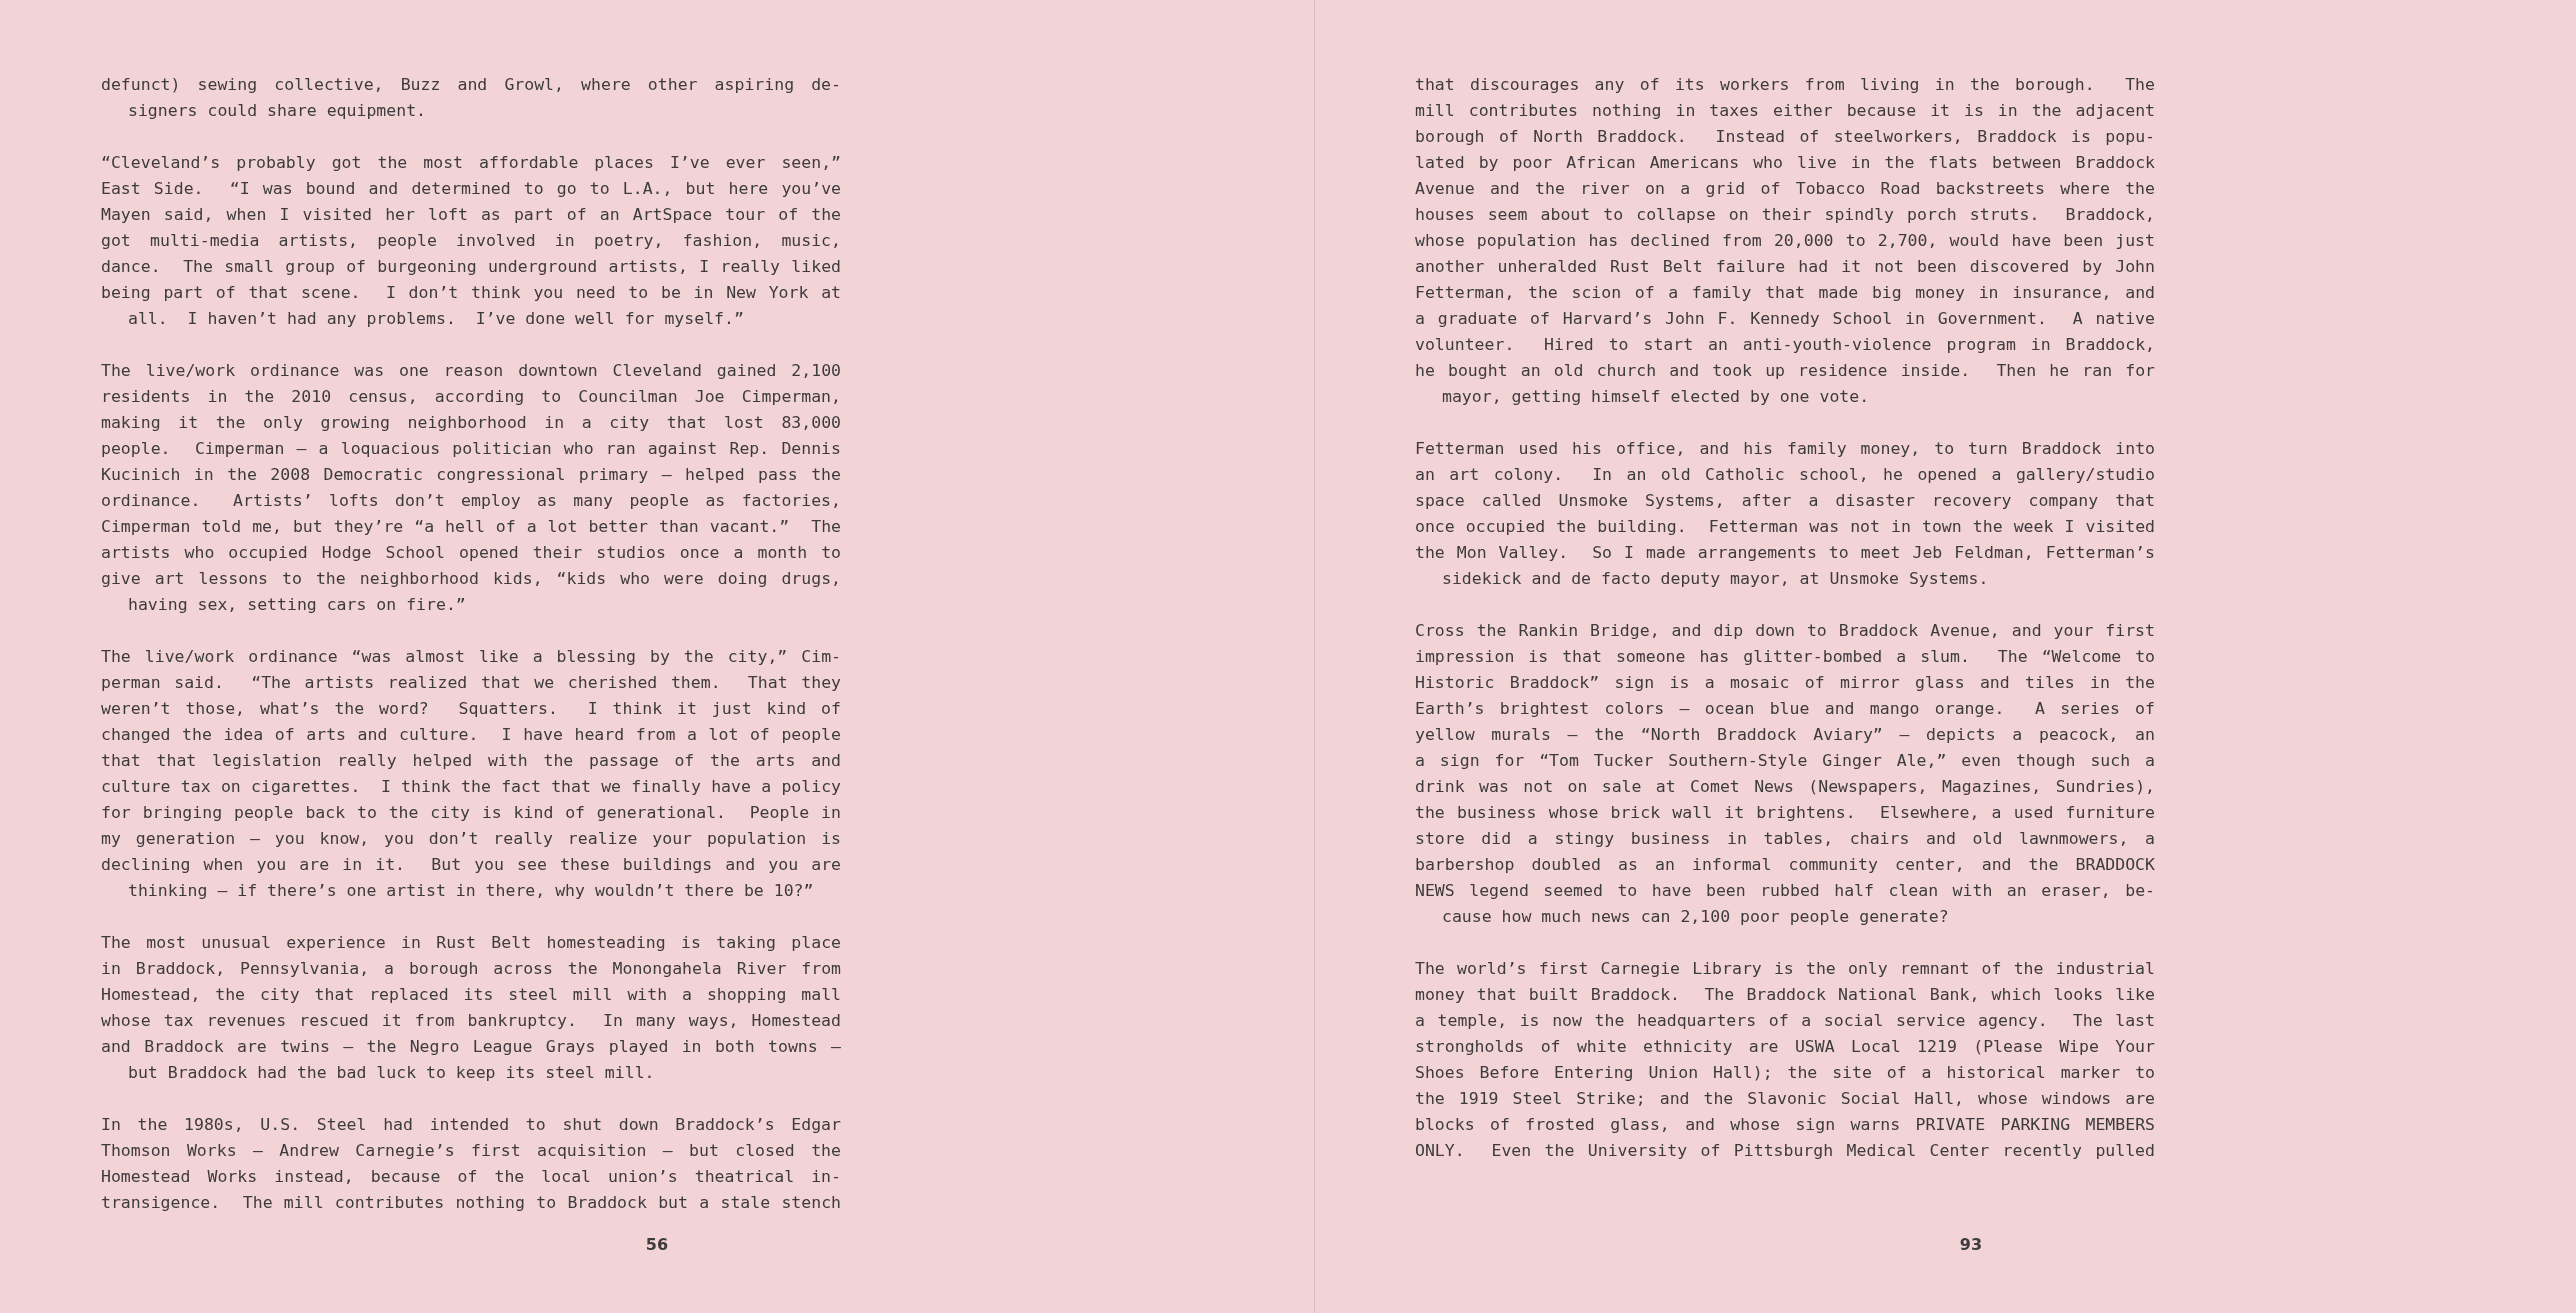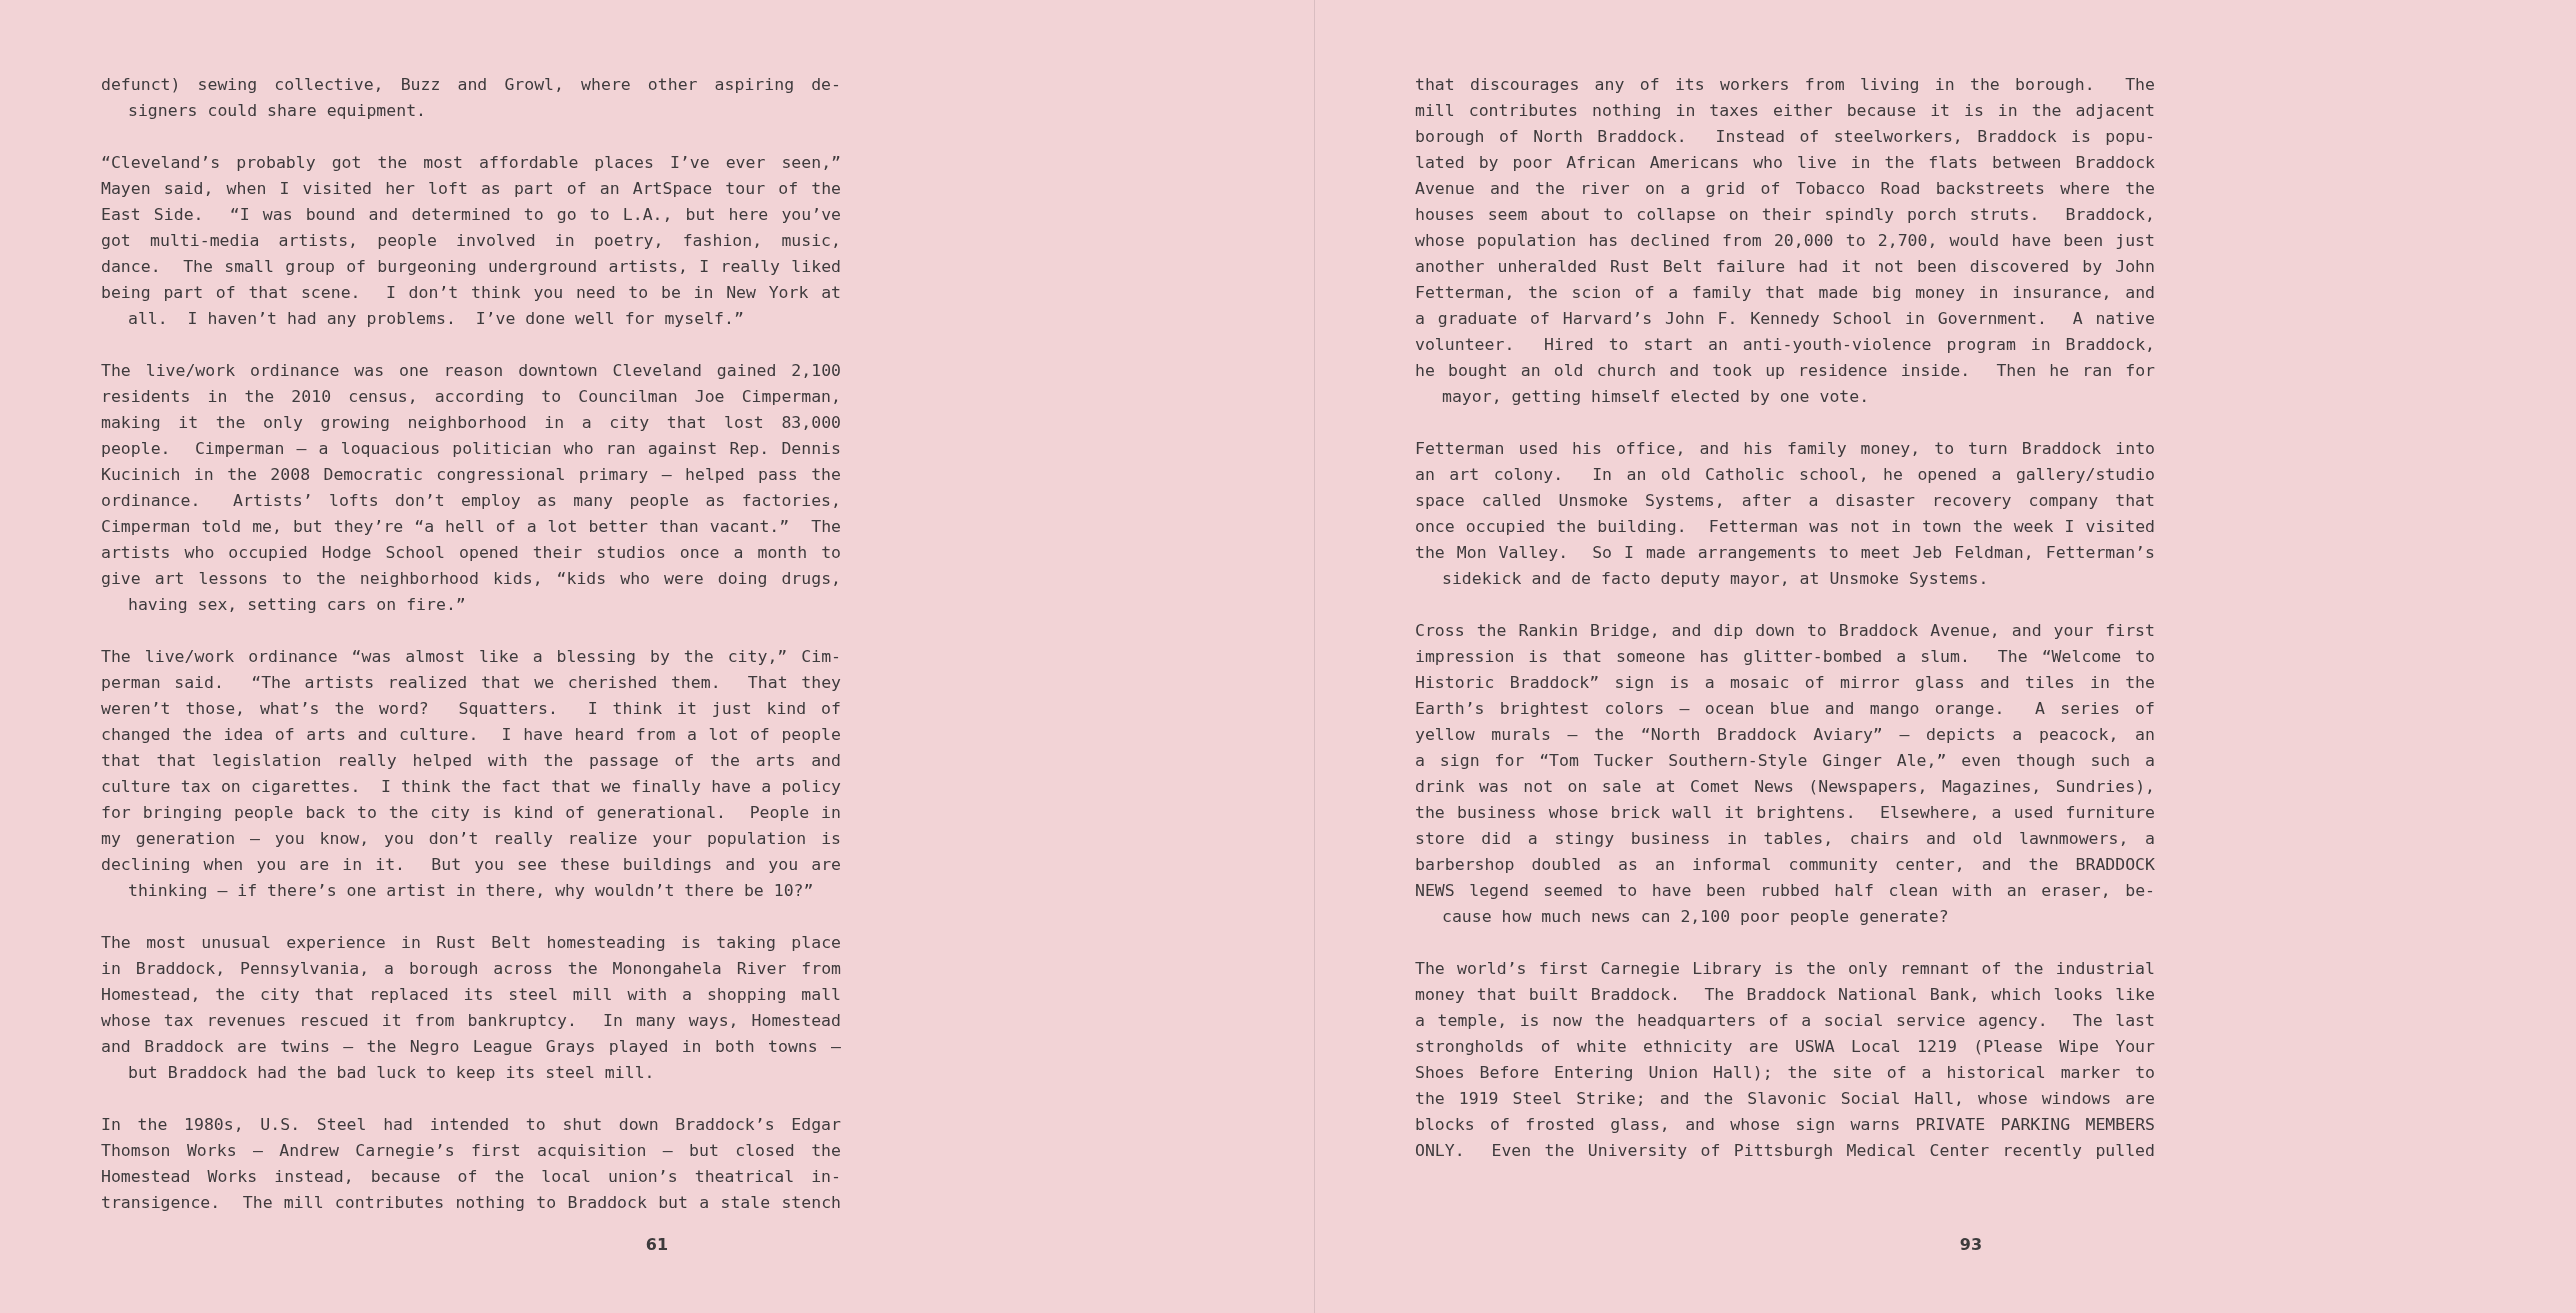--- a/index.html
+++ b/index.html
@@ -72,22 +72,22 @@
 <div class="spread">
 
   <div class="page left">
     <div class="text-col">
         <div class="paragraph">
           <div class="line">defunct) sewing collective, Buzz and Growl, where other aspiring de-</div>
           <div class="line ragged">signers could share equipment.</div>
         </div>
         <div class="paragraph">
           <div class="line">“Cleveland’s probably got the most affordable places I’ve ever seen,”</div>
+          <div class="line">East Side.&nbsp; “I was bound and determined to go to L.A., but here you’ve</div>
           <div class="line">Mayen said, when I visited her loft as part of an ArtSpace tour of the</div>
-          <div class="line">East Side.&nbsp; “I was bound and determined to go to L.A., but here you’ve</div>
           <div class="line">got multi-media artists, people involved in poetry, fashion, music,</div>
           <div class="line">dance.&nbsp; The small group of burgeoning underground artists, I really liked</div>
           <div class="line">being part of that scene.&nbsp; I don’t think you need to be in New York at</div>
           <div class="line ragged">all.&nbsp; I haven’t had any problems.&nbsp; I’ve done well for myself.”</div>
         </div>
         <div class="paragraph">
           <div class="line">The live/work ordinance was one reason downtown Cleveland gained 2,100</div>
           <div class="line">residents in the 2010 census, according to Councilman Joe Cimperman,</div>
           <div class="line">making it the only growing neighborhood in a city that lost 83,000</div>
           <div class="line">people.&nbsp; Cimperman — a loquacious politician who ran against Rep. Dennis</div>
@@ -118,21 +118,21 @@
           <div class="line">and Braddock are twins — the Negro League Grays played in both towns —</div>
           <div class="line ragged">but Braddock had the bad luck to keep its steel mill.</div>
         </div>
         <div class="paragraph">
           <div class="line">In the 1980s, U.S. Steel had intended to shut down Braddock’s Edgar</div>
           <div class="line">Thomson Works — Andrew Carnegie’s first acquisition — but closed the</div>
           <div class="line">Homestead Works instead, because of the local union’s theatrical in-</div>
           <div class="line">transigence.&nbsp; The mill contributes nothing to Braddock but a stale stench</div>
         </div>
       </div>
-    <div class="pagenum">61</div>
+    <div class="pagenum">56</div>
   </div>
 
   <div class="gutter"></div>
 
   <div class="page right">
     <div class="text-col">
         <div class="paragraph">
           <div class="line">that discourages any of its workers from living in the borough.&nbsp; The</div>
           <div class="line">mill contributes nothing in taxes either because it is in the adjacent</div>
           <div class="line">borough of North Braddock.&nbsp; Instead of steelworkers, Braddock is popu-</div>

